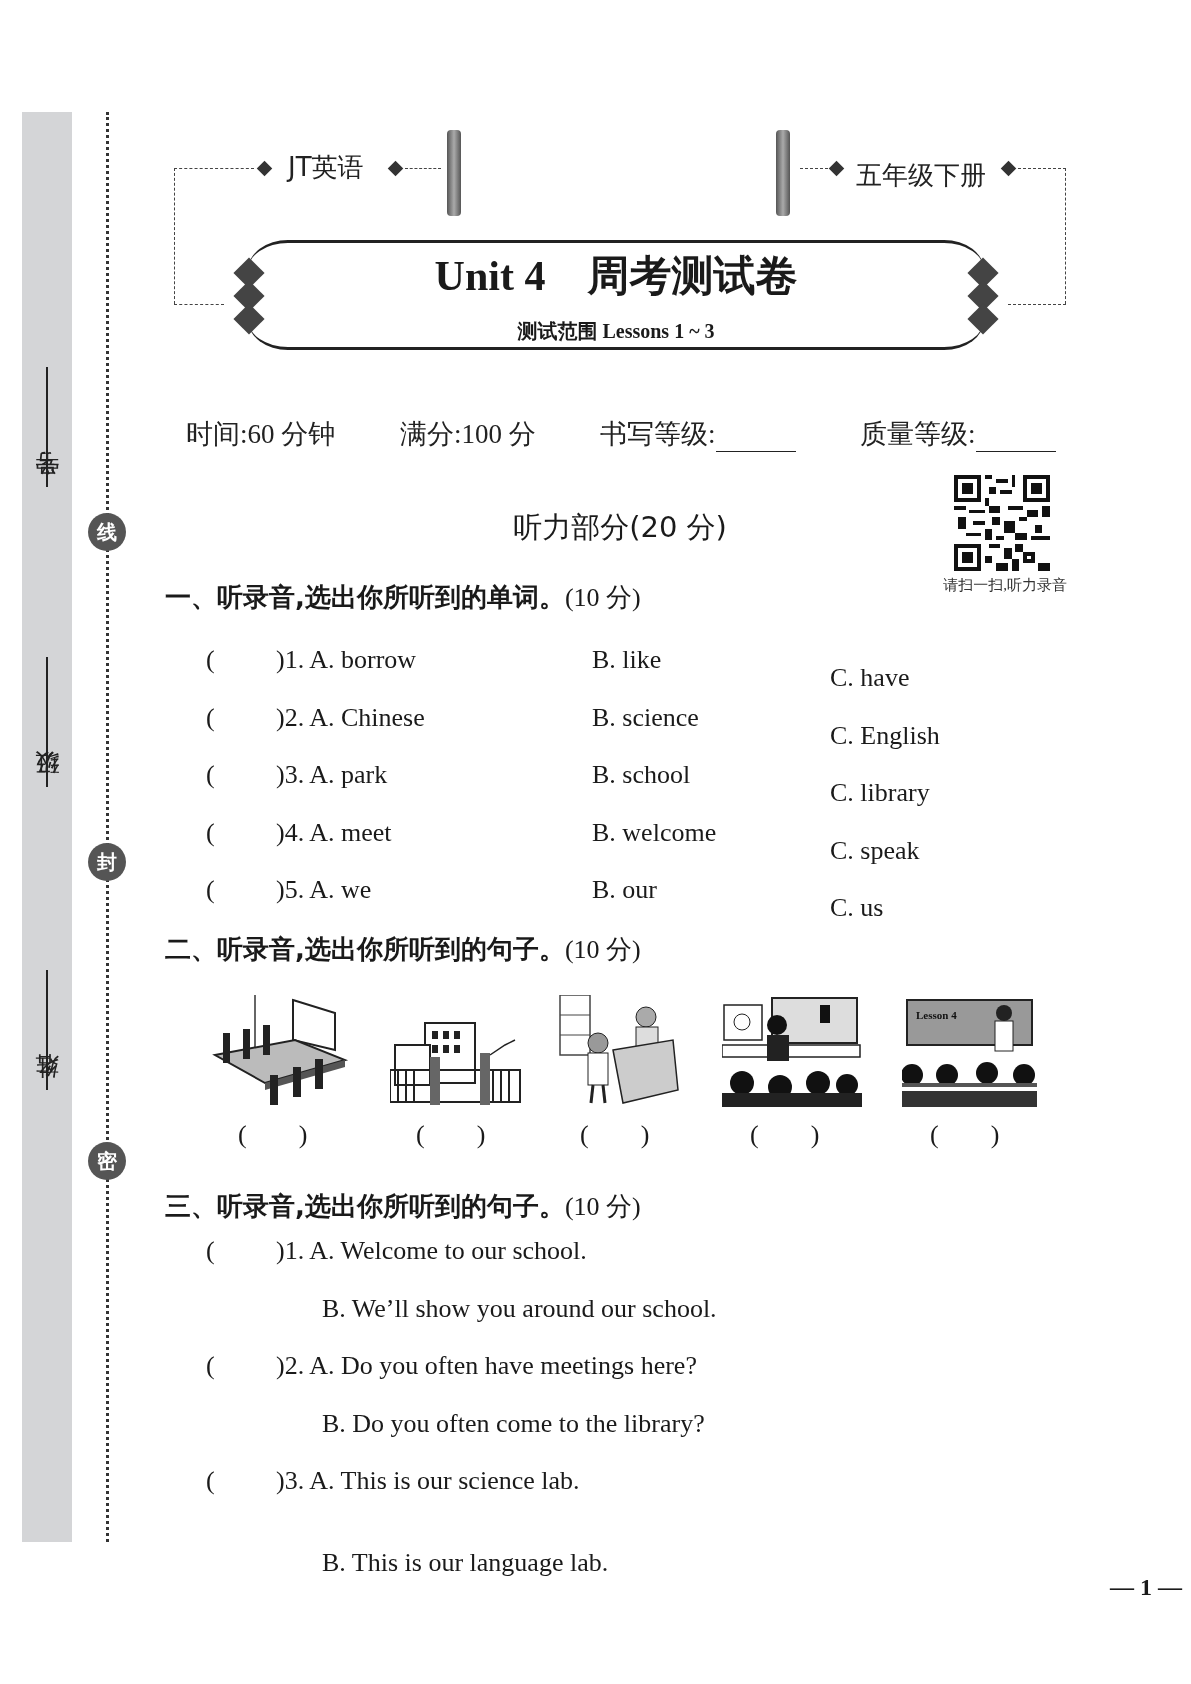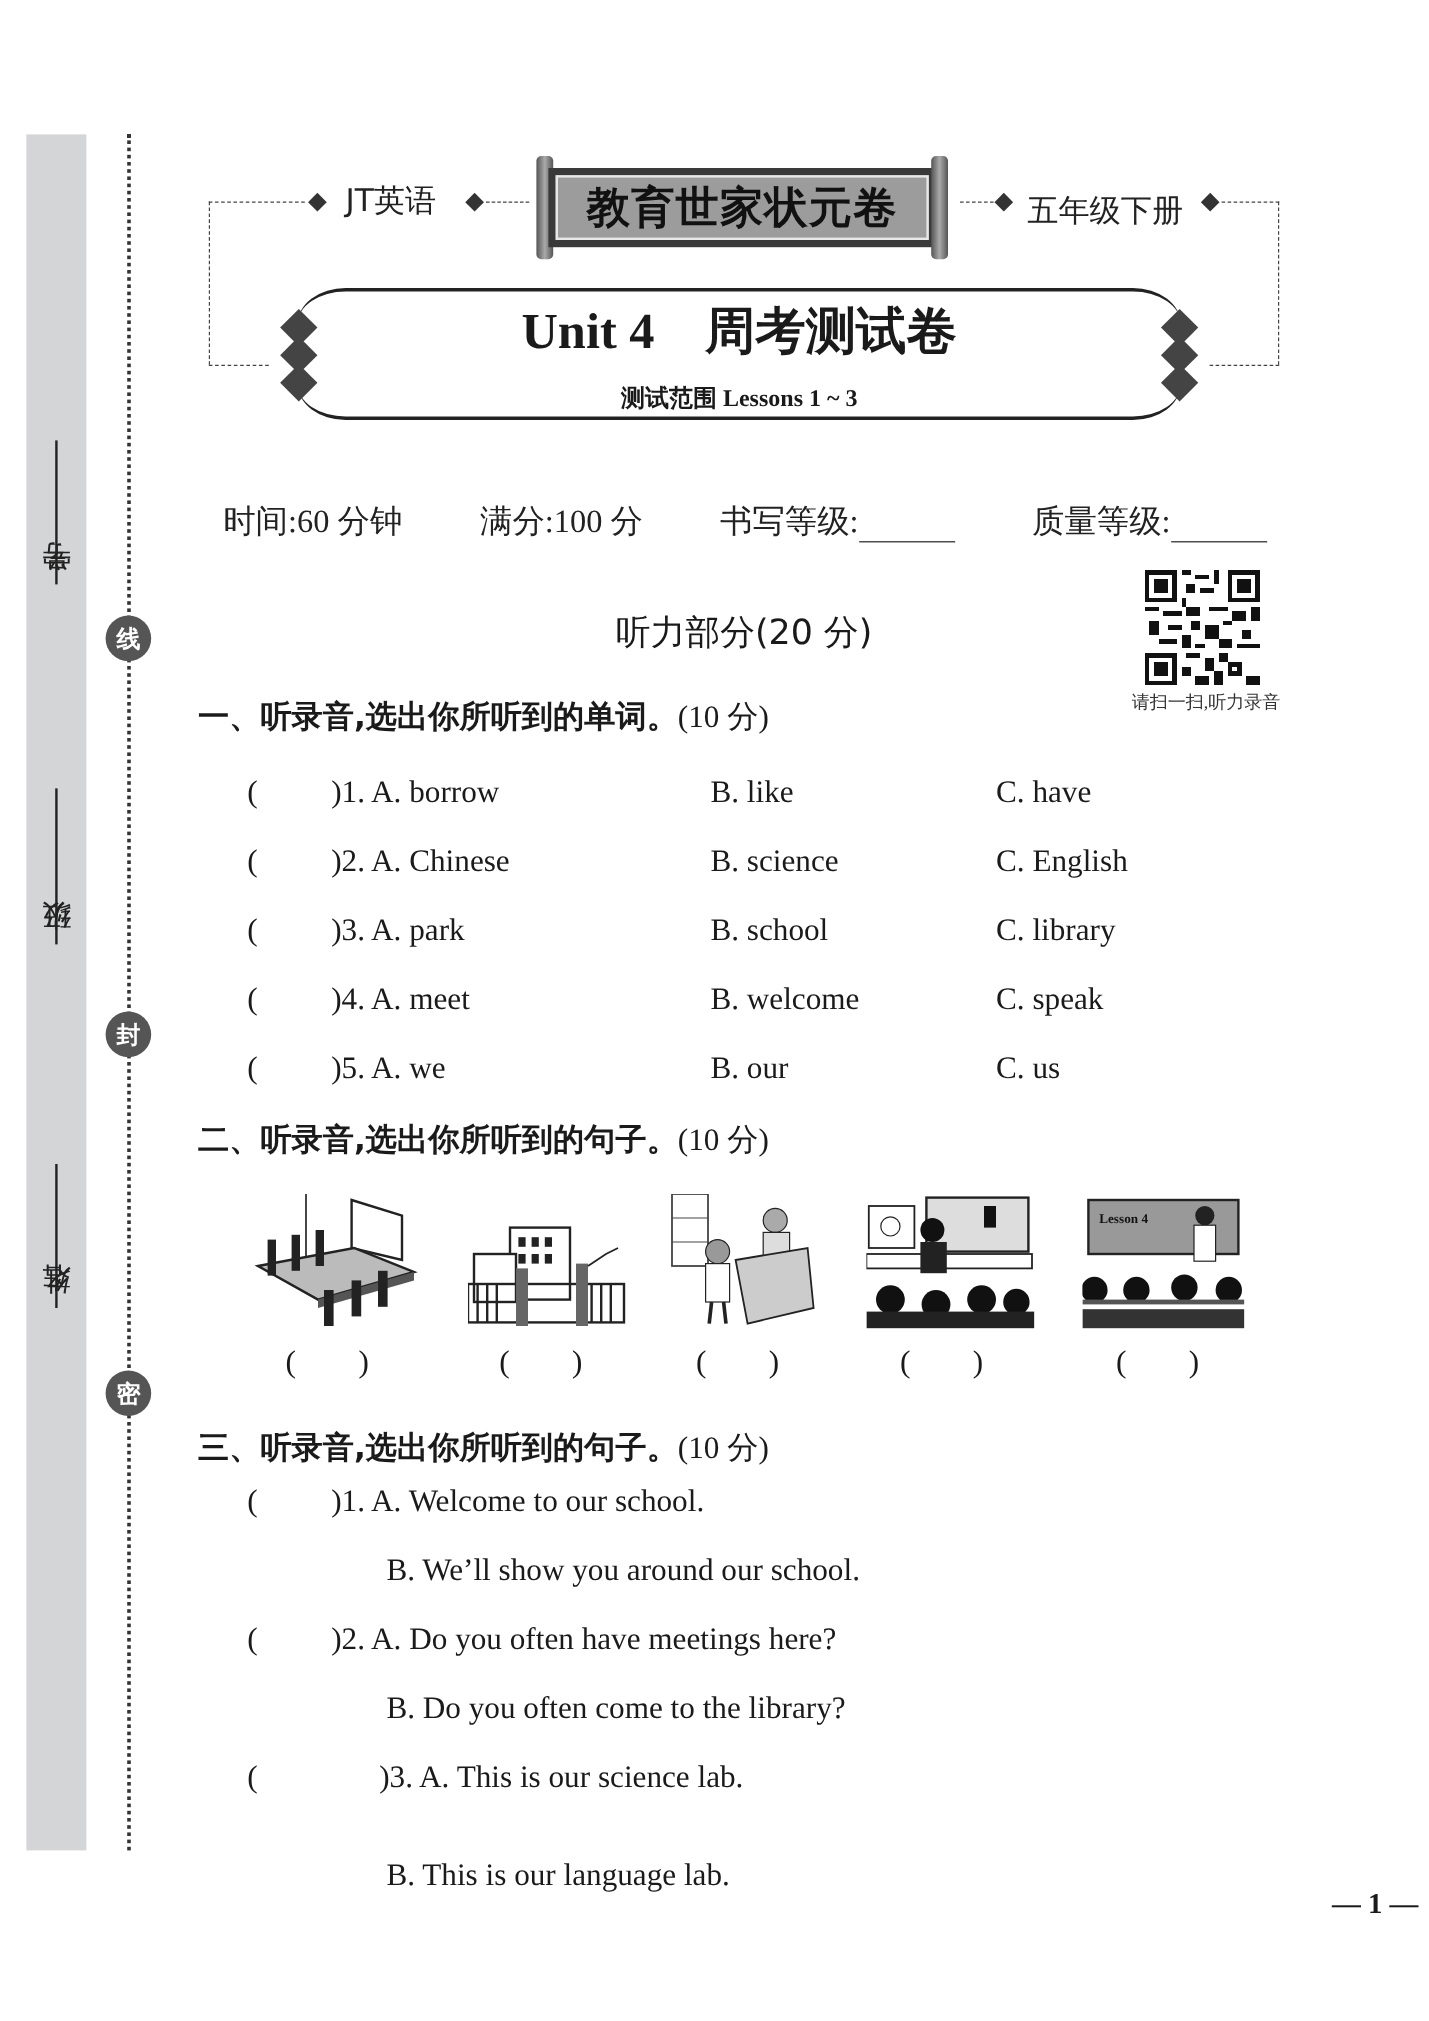--- a/index.html
+++ b/index.html
@@ -38,21 +38,21 @@
   .qr-cap { left: 925px; top: 576px; width: 160px; font-size: 15px; text-align: center; color: #333; }
 
   .part { left: 300px; top: 508px; width: 640px; text-align: center; font-size: 29px; }
   .sec { font-size: 26px; font-weight: bold; left: 165px; }
   .sec .pts { font-weight: normal; }
 
   .row { font-size: 26px; height: 34px; }
   .paren-l { left: 206px; }
   .num { left: 276px; }
   .optb { left: 592px; }
-  .optc { left: 830px; }
+  .optc { left: 830px; margin-top: 18px; }
   .pic { top: 995px; height: 112px; border: 0; }
   .pic svg { width: 100%; height: 100%; }
   .pparen { top: 1117px; font-size: 26px; }
   .pagenum { left: 1110px; top: 1574px; font-size: 24px; font-weight: bold; }
 </style>
 </head>
 <body>
 
 <div class="abs strip">
   <div class="strip-field" style="top:255px;">
@@ -75,23 +75,20 @@
 
 <div class="abs dash" style="left:174px;top:168px;width:80px;height:136px;border-width:1.5px 0 0 1.5px;"></div>
 <div class="abs dash" style="left:174px;top:304px;width:50px;border-width:1.5px 0 0 0;"></div>
 <div class="abs diamond" style="left:259px;top:163px;"></div>
 <div class="abs toptag sans" style="left:288px;top:150px;">JT英语</div>
 <div class="abs diamond" style="left:390px;top:163px;"></div>
 <div class="abs dash" style="left:405px;top:168px;width:36px;border-width:1.5px 0 0 0;"></div>
 
 <div class="abs scroll">
   <div class="roll" style="left:0;"></div>
-  <div class="body">
-    <div class="inner sans">教育世家状元卷</div>
-  </div>
   <div class="roll" style="right:0;"></div>
 </div>
 
 <div class="abs dash" style="left:800px;top:168px;width:28px;border-width:1.5px 0 0 0;"></div>
 <div class="abs diamond" style="left:831px;top:163px;"></div>
 <div class="abs toptag sans" style="left:856px;top:158px;">五年级下册</div>
 <div class="abs diamond" style="left:1003px;top:163px;"></div>
 <div class="abs dash" style="left:1018px;top:168px;width:48px;height:136px;border-width:1.5px 1.5px 0 0;"></div>
 <div class="abs dash" style="left:1008px;top:304px;width:58px;border-width:1.5px 0 0 0;"></div>
 
@@ -306,16 +303,16 @@
 
 <div class="abs row serif paren-l" style="top:1236px;">(</div>
 <div class="abs row serif num" style="top:1236px;">)1. A. Welcome to our school.</div>
 <div class="abs row serif" style="left:322px;top:1294px;">B. We’ll show you around our school.</div>
 
 <div class="abs row serif paren-l" style="top:1351px;">(</div>
 <div class="abs row serif num" style="top:1351px;">)2. A. Do you often have meetings here?</div>
 <div class="abs row serif" style="left:322px;top:1409px;">B. Do you often come to the library?</div>
 
 <div class="abs row serif paren-l" style="top:1466px;">(</div>
-<div class="abs row serif num" style="top:1466px;margin-left:40px;">)3. A. This is our science lab.</div>
+<div class="abs row serif num" style="top:1466px;">)3. A. This is our science lab.</div>
 <div class="abs row serif" style="left:322px;top:1548px;text-align:center;">B. This is our language lab.</div>
 
 <div class="abs pagenum serif">— 1 —</div>
 
 </body></html>

